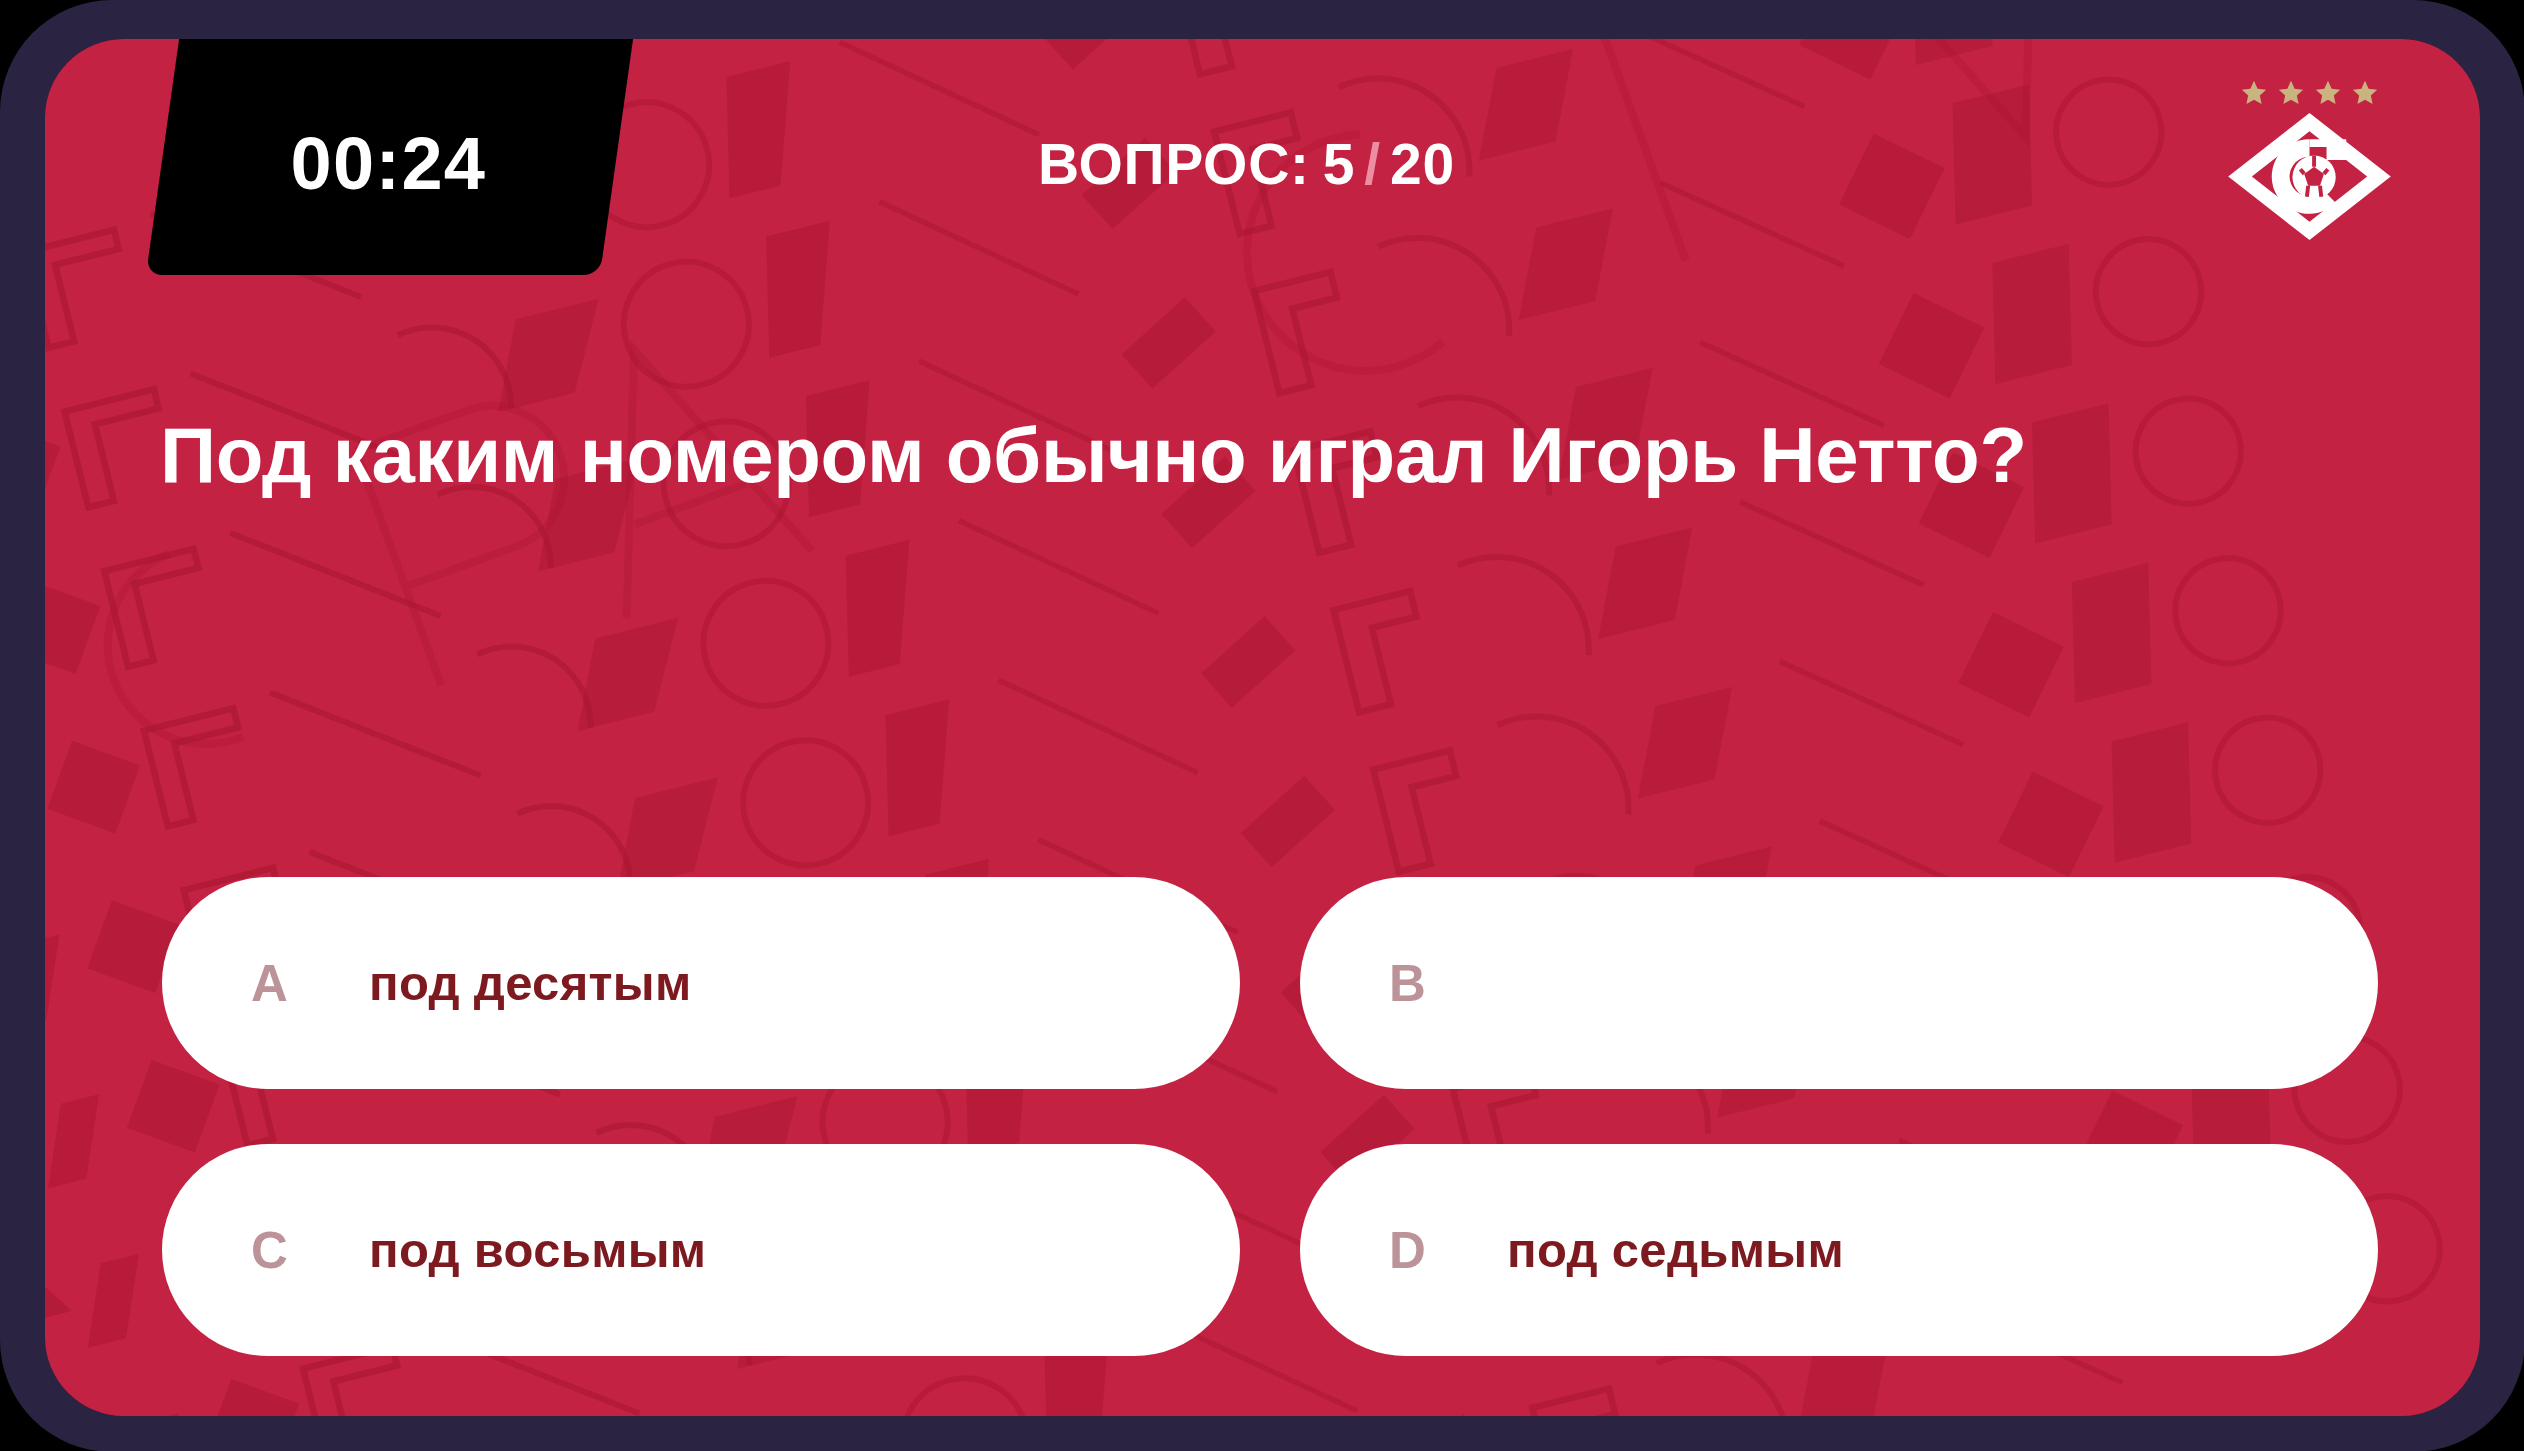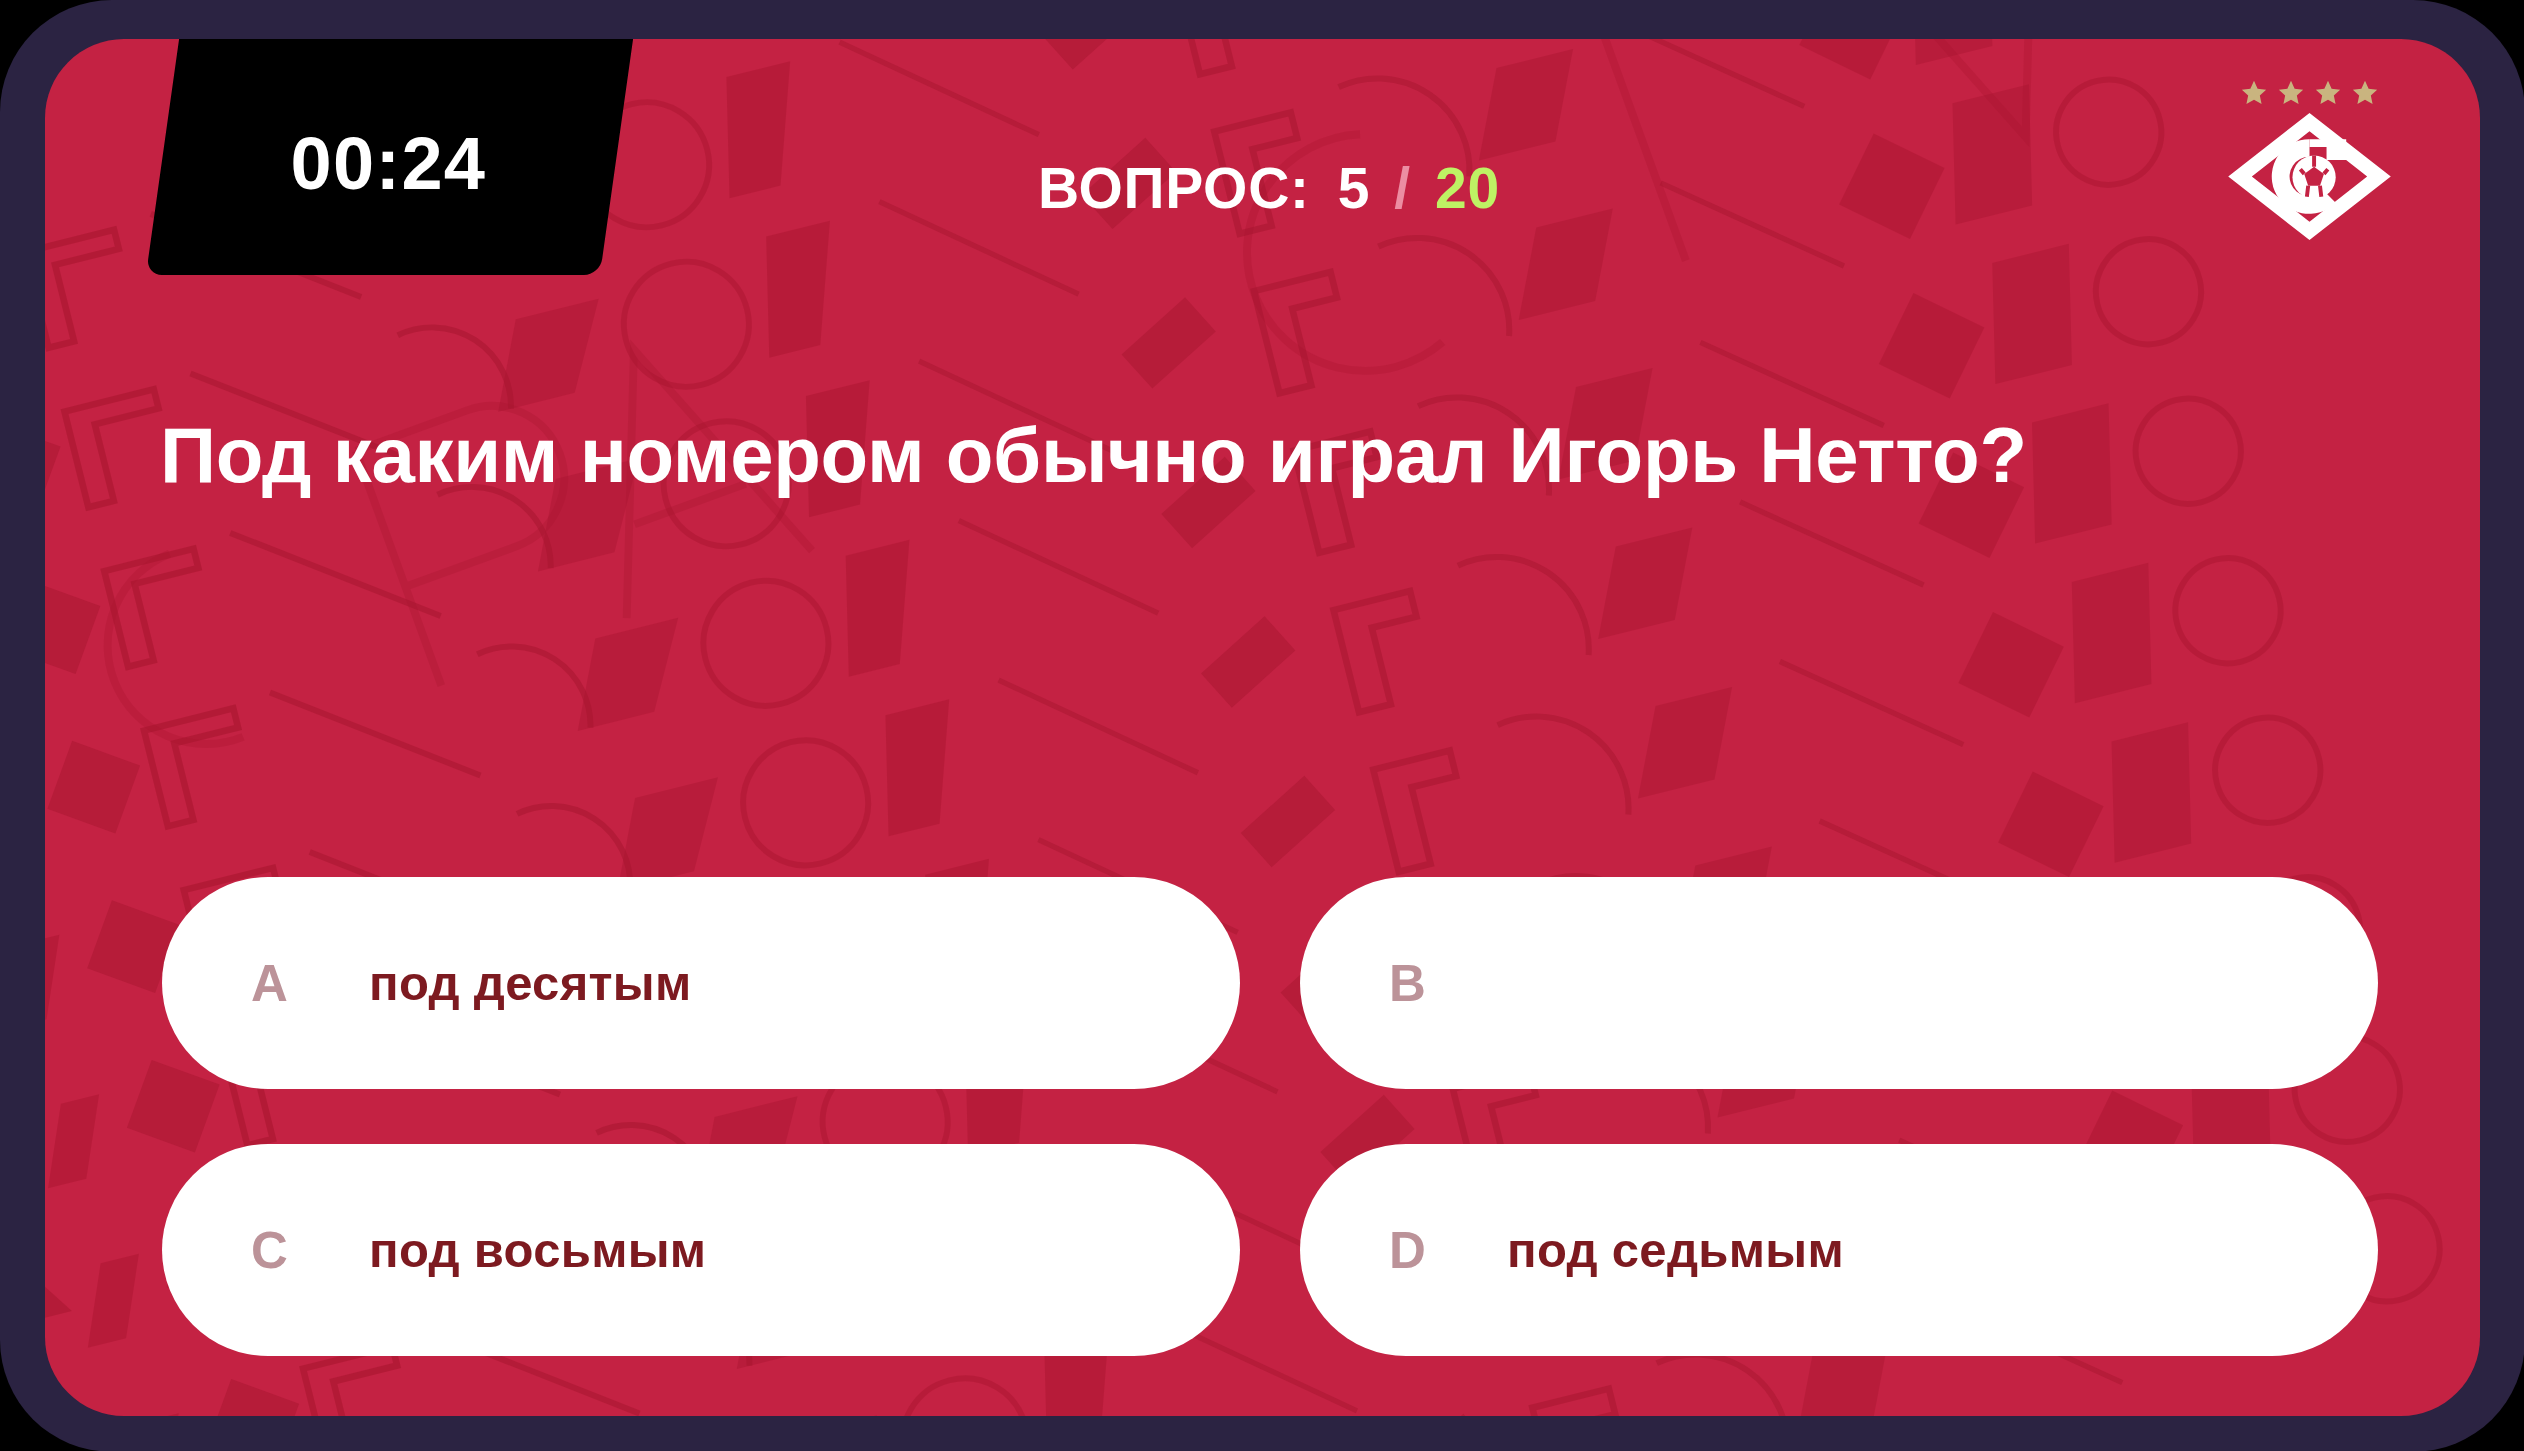--- a/index.html
+++ b/index.html
@@ -71,30 +71,30 @@
     font-family: "Liberation Sans", sans-serif;
   }
 
   
   #question-counter {
     position: absolute;
     left: 993px;
     top: 92px;
     display: flex;
     align-items: baseline;
-    gap: 15px;
+    gap: 0px;
     font-size: 57px;
     font-weight: 700;
     letter-spacing: 0.7px;
     white-space: nowrap;
   }
   #counter-label   { color: #ffffff; }
   #counter-current { color: #ffffff; margin-left: 13px; }
   #counter-sep     { color: #ec8da2; margin: 0 9.2px; }
-  #counter-total   { color: #bef264; margin-top: 24px; }
+  #counter-total   { color: #ffffff; }
 
   
   #club-crest {
     position: absolute;
     right: 85px;
     top: 39px;
     width: 171px;
     height: 171px;
   }
   #crest-stars {

